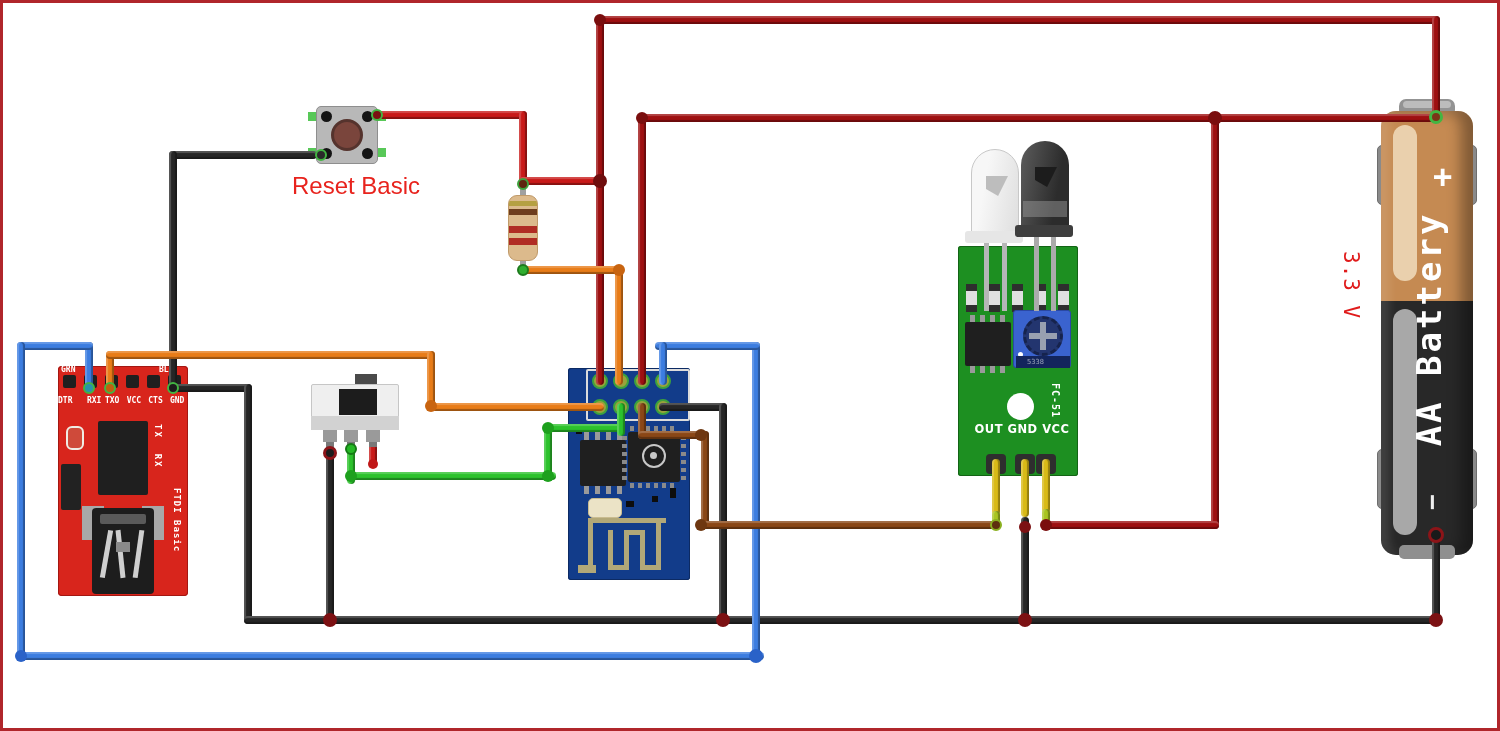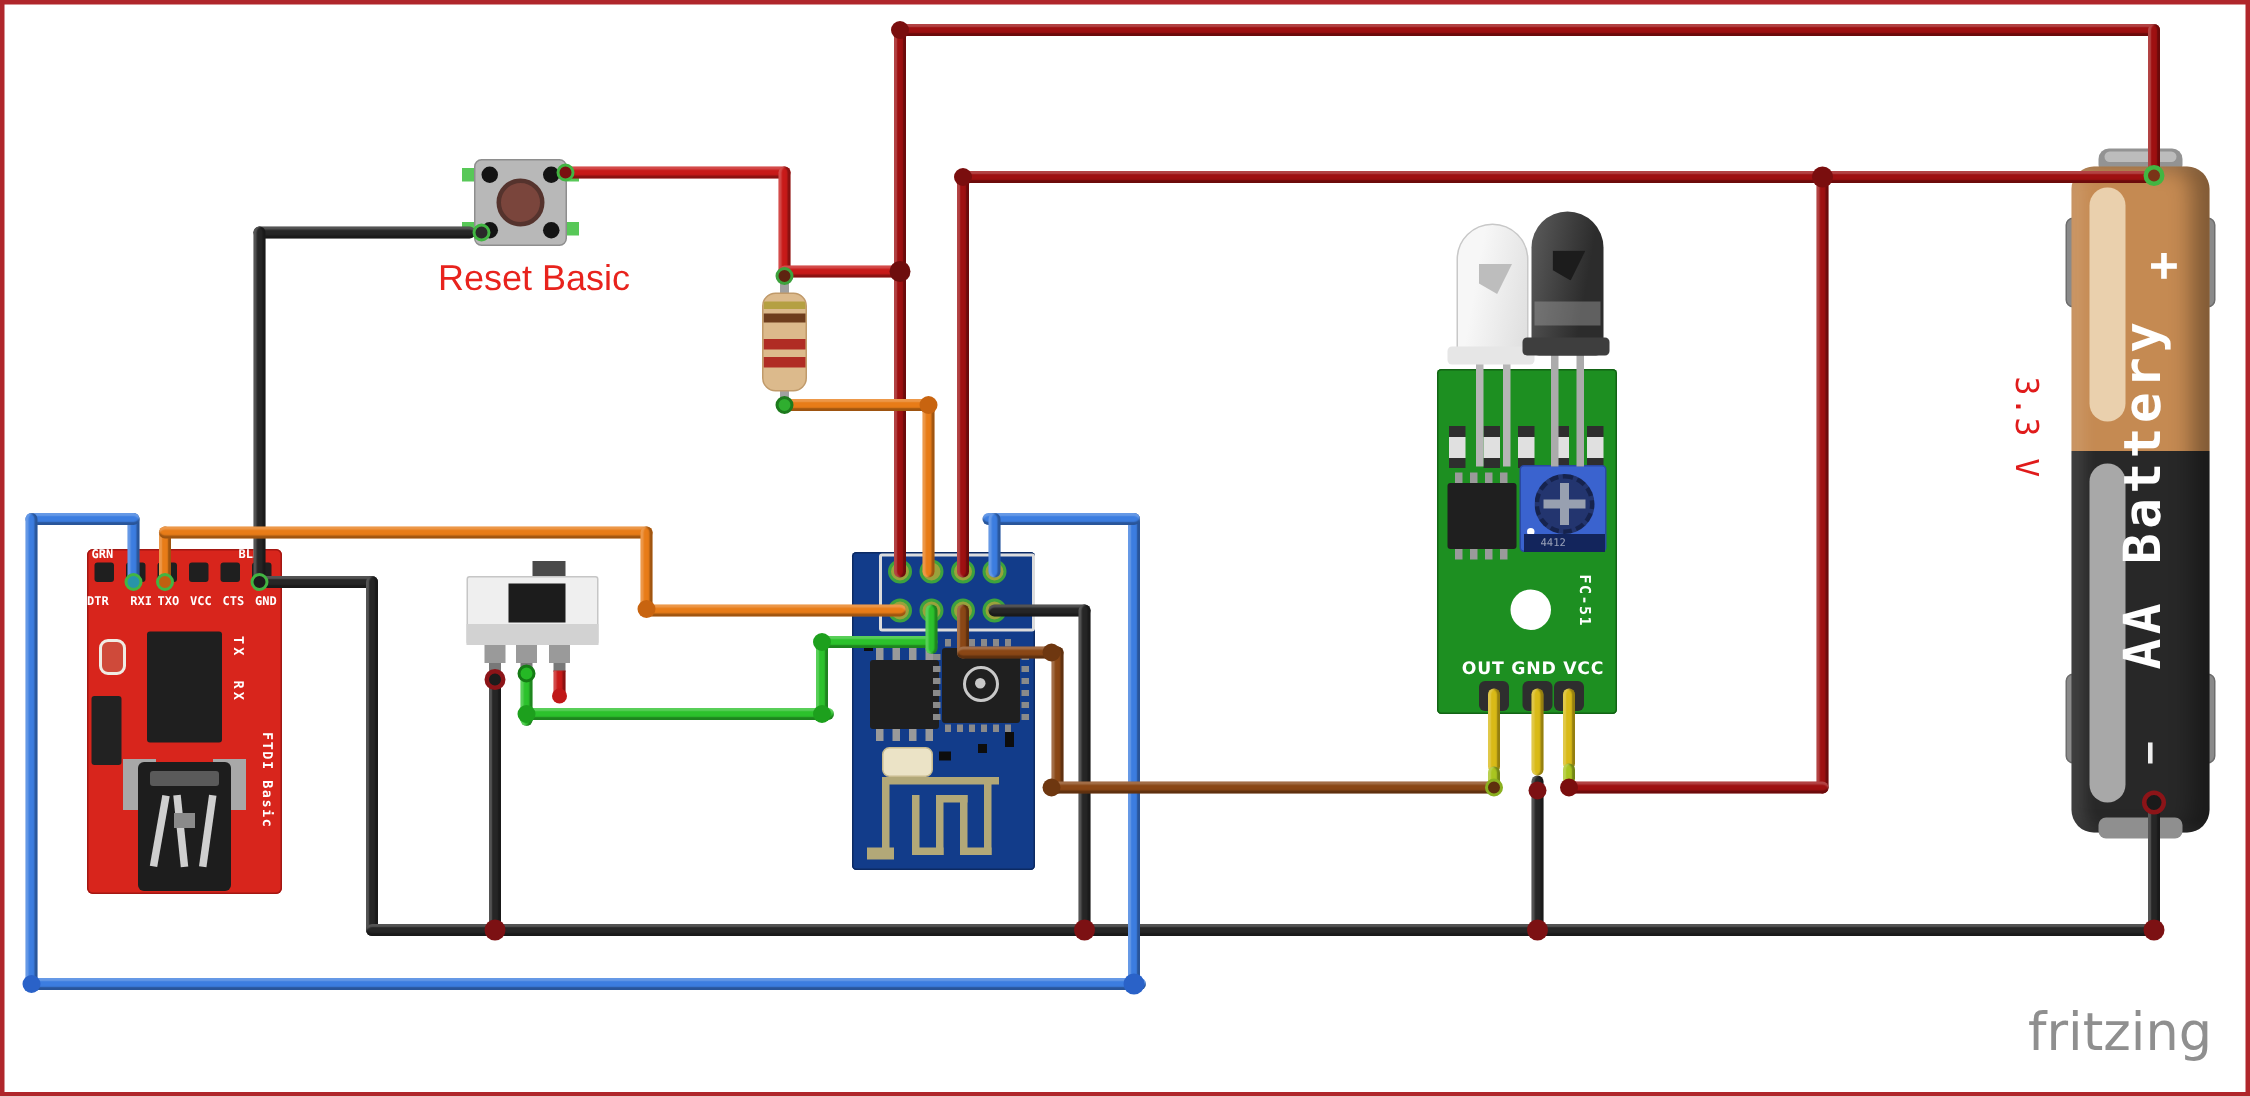--- a/index.html
+++ b/index.html
@@ -165,26 +165,26 @@
     <div class="leg" style="left:22px;top:119px;"></div>
     <div class="leg" style="left:32px;top:119px;"></div>
     <div class="leg" style="left:42px;top:119px;"></div>
     <div class="ic" style="left:7px;top:76px;width:46px;height:44px;"></div>
     <div class="abs" style="left:55px;top:64px;width:58px;height:58px;background:#3a63cf;border:1px solid #2a48a3;border-radius:3px;box-sizing:border-box;">
       <div class="dot" style="left:9px;top:5px;width:40px;height:40px;background:#23356f;border:3px dashed #16234d;box-sizing:border-box;"></div>
       <div class="abs" style="left:15px;top:22px;width:28px;height:6px;background:#98a0b0;"></div>
       <div class="abs" style="left:26px;top:11px;width:6px;height:28px;background:#98a0b0;"></div>
       <div class="dot" style="left:4px;top:41px;width:5px;height:5px;background:#fff;"></div>
       <div class="abs" style="left:2px;top:45px;width:54px;height:12px;background:#13255c;">
-        <span class="t" style="left:11px;top:2px;font-size:7px;opacity:.55;">4412</span>
+        <span class="t" style="left:11px;top:2px;font-size:7px;opacity:.55;">5338</span>
       </div>
     </div>
     <div class="dot" style="left:49px;top:147px;width:27px;height:27px;background:#fff;"></div>
     <div class="t rot90" style="left:103px;top:137px;font-size:10px;font-weight:bold;letter-spacing:1px;white-space:nowrap;">FC-51</div>
-    <div class="abs" style="left:10px;top:192px;width:108px;text-align:center;color:#fff;font-size:11.5px;font-weight:bold;font-family:'DejaVu Sans',sans-serif;letter-spacing:.5px;">OUT GND VCC</div>
+    <div class="abs" style="left:10px;top:176px;width:108px;text-align:center;color:#fff;font-size:11.5px;font-weight:bold;font-family:'DejaVu Sans',sans-serif;letter-spacing:.5px;">OUT GND VCC</div>
     <div class="abs" style="left:28px;top:208px;width:20px;height:20px;background:#2e2e2e;border-radius:4px;"></div>
     <div class="abs" style="left:57px;top:208px;width:20px;height:20px;background:#2e2e2e;border-radius:4px;"></div>
     <div class="abs" style="left:78px;top:208px;width:20px;height:20px;background:#2e2e2e;border-radius:4px;"></div>
   </div>
 
   <div class="abs" style="left:981px;top:238px;width:5px;height:70px;background:#b6b6b6;"></div>
   <div class="abs" style="left:999px;top:238px;width:5px;height:70px;background:#b6b6b6;"></div>
   <div class="abs" style="left:1031px;top:232px;width:5px;height:76px;background:#ababab;"></div>
   <div class="abs" style="left:1048px;top:232px;width:5px;height:76px;background:#ababab;"></div>
   <div class="abs" style="left:968px;top:146px;width:48px;height:90px;background:linear-gradient(100deg,#f7f7f7 30%,#dedede);border:1px solid #c8c8c8;border-radius:24px 24px 5px 5px;box-sizing:border-box;">
@@ -297,15 +297,14 @@
   <div class="dot" style="left:365px;top:456px;width:10px;height:10px;background:#c01818;"></div>
   <div class="dot" style="left:342px;top:467px;width:12px;height:12px;background:#1da01d;"></div>
   <div class="dot" style="left:539px;top:467px;width:12px;height:12px;background:#1da01d;"></div>
   <div class="dot" style="left:539px;top:419px;width:12px;height:12px;background:#1da01d;"></div>
   <div class="dot" style="left:312px;top:146px;width:12px;height:12px;background:#2a2a2a;border:2px solid #42b542;box-sizing:border-box;"></div>
   <div class="dot" style="left:368px;top:106px;width:12px;height:12px;background:#7a1010;border:2px solid #42b542;box-sizing:border-box;"></div>
   <div class="dot" style="left:80px;top:379px;width:12px;height:12px;background:#2894a8;border:2px solid #42b542;box-sizing:border-box;"></div>
   <div class="dot" style="left:101px;top:379px;width:12px;height:12px;background:#c06010;border:2px solid #42b542;box-sizing:border-box;"></div>
   <div class="dot" style="left:164px;top:379px;width:12px;height:12px;background:#1c1c1c;border:2px solid #42b542;box-sizing:border-box;"></div>
 
-  <div class="abs" style="left:1349px;top:666px;font-size:35px;font-weight:500;color:#8f8f8f;font-family:'DejaVu Sans',sans-serif;">fritzing</div>
 
 </div>
 
 </body></html>

